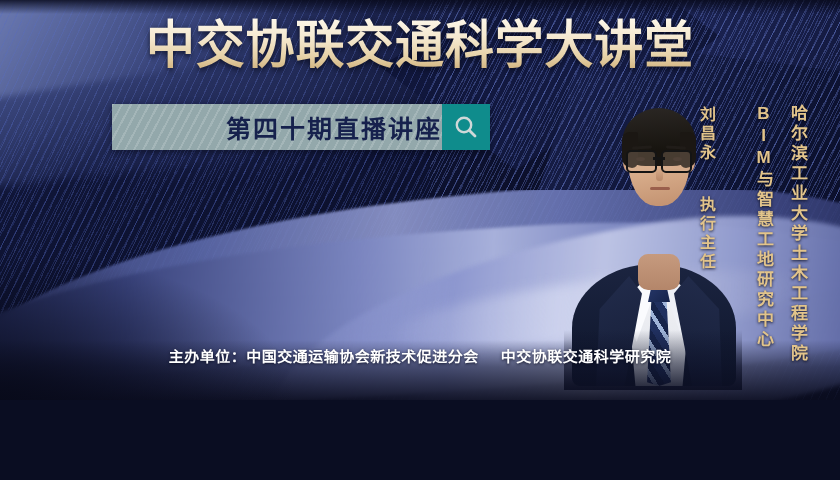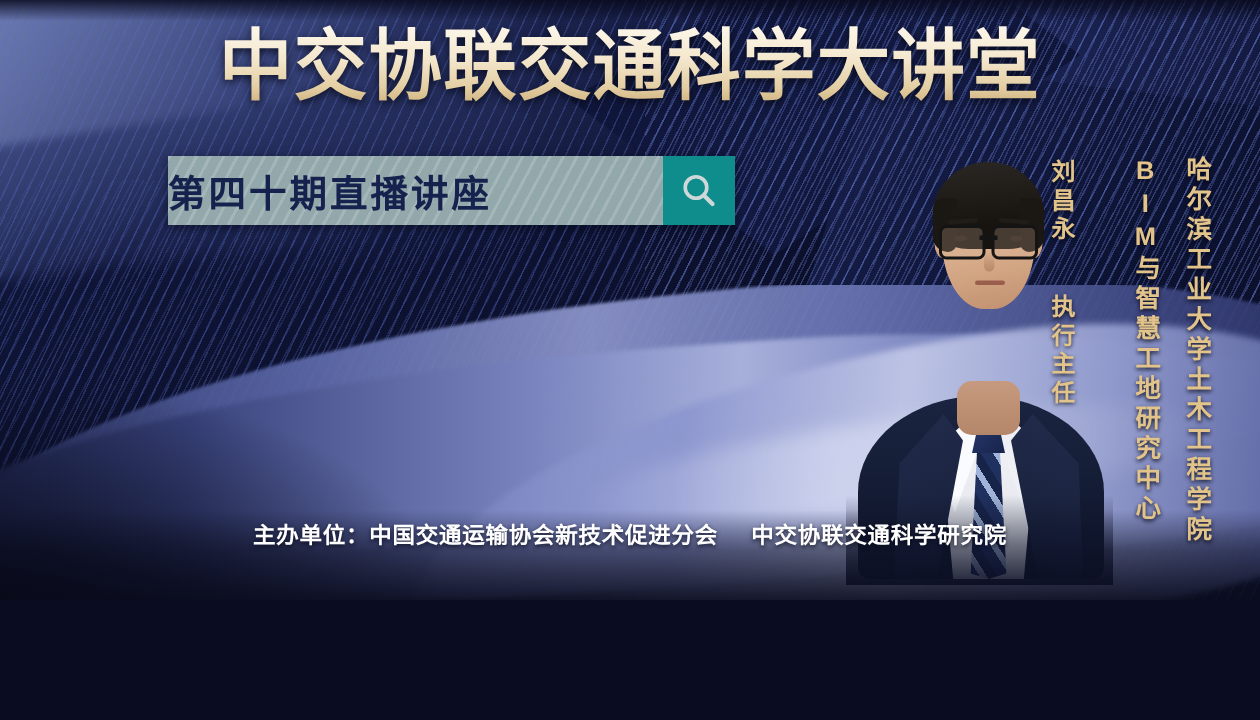--- a/index.html
+++ b/index.html
@@ -166,21 +166,21 @@
     left: 112px; top: 104px;
     width: 378px; height: 46px;
     display: flex;
     align-items: stretch;
     box-shadow: 0 2px 6px rgba(5,7,22,.55);
   }
   .subtitle-text-wrap {
     position: relative;
     flex: 1 1 auto;
     background: #93a8ab;
-    display: flex; align-items: center; justify-content: flex-start;
+    display: flex; align-items: center; justify-content: flex-end;
     overflow: hidden;
   }
   .subtitle-text-wrap::after {
     content: "";
     position: absolute; inset: 0;
     background-image: repeating-linear-gradient(
       118deg,
       rgba(255,255,255,0.16) 0px,
       rgba(255,255,255,0.16) 2px,
       rgba(255,255,255,0) 2px,

